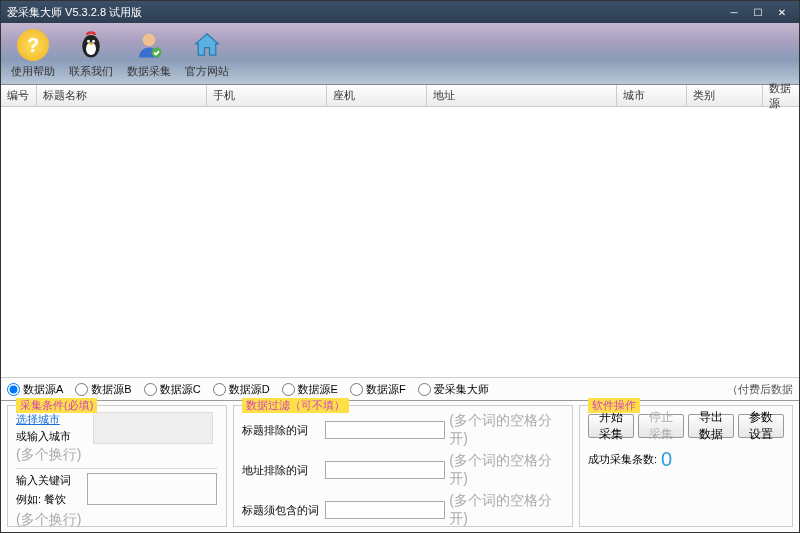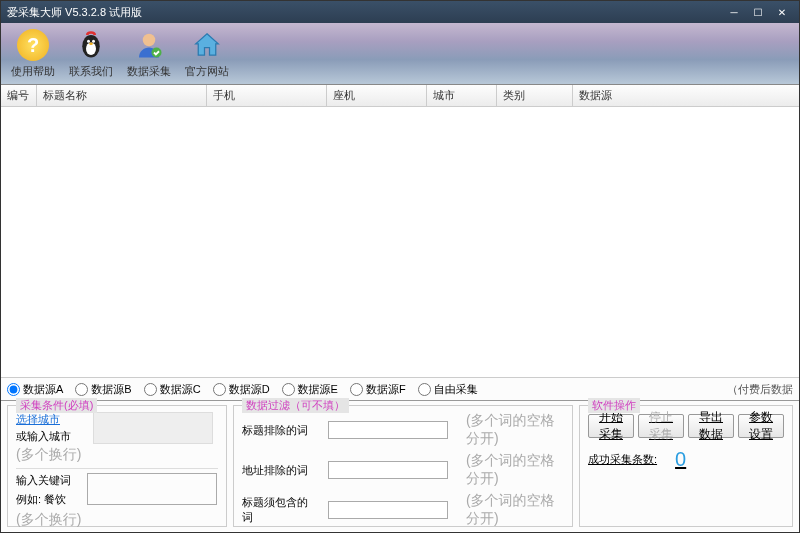--- a/index.html
+++ b/index.html
@@ -19,30 +19,30 @@
 .th { border-right: 1px solid #ccc; padding: 3px 6px; display: flex; align-items: center; }
 
 .table-body { height: 270px; background: #fff; }
 
 .radiobar { height: 24px; border-top: 1px solid #ccc; border-bottom: 1px solid #999; display: flex; align-items: center; font-size: 11px; padding: 0 6px; gap: 12px; background: #fcfcfc; }
 .radiobar label { display: flex; align-items: center; gap: 3px; }
 .radiobar .note { margin-left: auto; color: #555; }
 
 .bottom { display: flex; height: 130px; padding: 4px 6px; gap: 6px; font-size: 11px; background: #fcfcfc; }
 .fieldset { border: 1px solid #ccc; padding: 6px 8px 4px 8px; position: relative; }
-.fieldset .legend { position: absolute; top: -8px; left: 8px; background: #e5e5e5; padding: 0 4px; color: #d040c0; font-size: 11px; }
+.fieldset .legend { position: absolute; top: -8px; left: 8px; background: #fde047; padding: 0 4px; color: #d040c0; font-size: 11px; }
 .fieldset.ops .legend { color: #d040c0; }
 
 .fs-cond { width: 220px; }
 .fs-filter { width: 340px; }
-.fs-ops { flex: 1; text-decoration: underline; }
+.fs-ops { flex: 1; }
 
 .link { color: #1a6fd8; text-decoration: underline; cursor: pointer; }
 .hint { color: #aaa; font-size: 14px; }
-.row { display: flex; align-items: center; gap: 18px; margin-bottom: 4px; }
+.row { display: flex; align-items: center; gap: 4px; margin-bottom: 4px; }
 input[type=text] { height: 18px; border: 1px solid #aaa; padding: 1px 3px; font-size: 11px; }
 .btn { height: 24px; padding: 0 8px; background: linear-gradient(180deg,#fdfdfd,#e6e6e6); border: 1px solid #999; font-size: 12px; display: inline-flex; align-items: center; border-radius: 2px; }
 .btn.disabled { color: #aaa; }
 .cb { display: flex; align-items: center; gap: 3px; }
 .count { color: #2a9de0; font-size: 20px; font-weight: normal; }
 .graybox { width: 120px; height: 32px; background: #eee; border: 1px solid #ddd; }
 .kwbox { width: 130px; height: 32px; border: 1px solid #aaa; }
 </style>
 </head>
 <body>
@@ -97,20 +97,21 @@
     </div>
     <span>官方网站</span>
   </div>
 </div>
 
 <div class="table-head">
   <div class="th" style="width:36px">编号</div>
   <div class="th" style="width:170px">标题名称</div>
   <div class="th" style="width:120px">手机</div>
   <div class="th" style="width:100px">座机</div>
+  <div class="th" style="width:190px">地址</div>
   <div class="th" style="width:70px">城市</div>
   <div class="th" style="width:76px">类别</div>
   <div class="th" style="flex:1;border-right:none">数据源</div>
 </div>
 
 <div class="table-body"></div>
 
 <div class="radiobar">
   <label>
       <input type="radio" name="src" checked="" style="">
@@ -131,21 +132,21 @@
   <label>
       <input type="radio" name="src" style="">
       <span>数据源E</span>
     </label>
   <label>
       <input type="radio" name="src" style="">
       <span>数据源F</span>
     </label>
   <label>
       <input type="radio" name="src" style="">
-      <span>自由采集</span>
+      <span>爱采集大师</span>
     </label>
   <span class="note">（付费后数据</span>
 </div>
 
 <div class="bottom">
 
   <div class="fieldset fs-cond">
     <div class="legend">采集条件(必填)</div>
     <div style="display:flex;gap:12px;">
       <div style="display:flex;flex-direction:column;gap:2px;">

